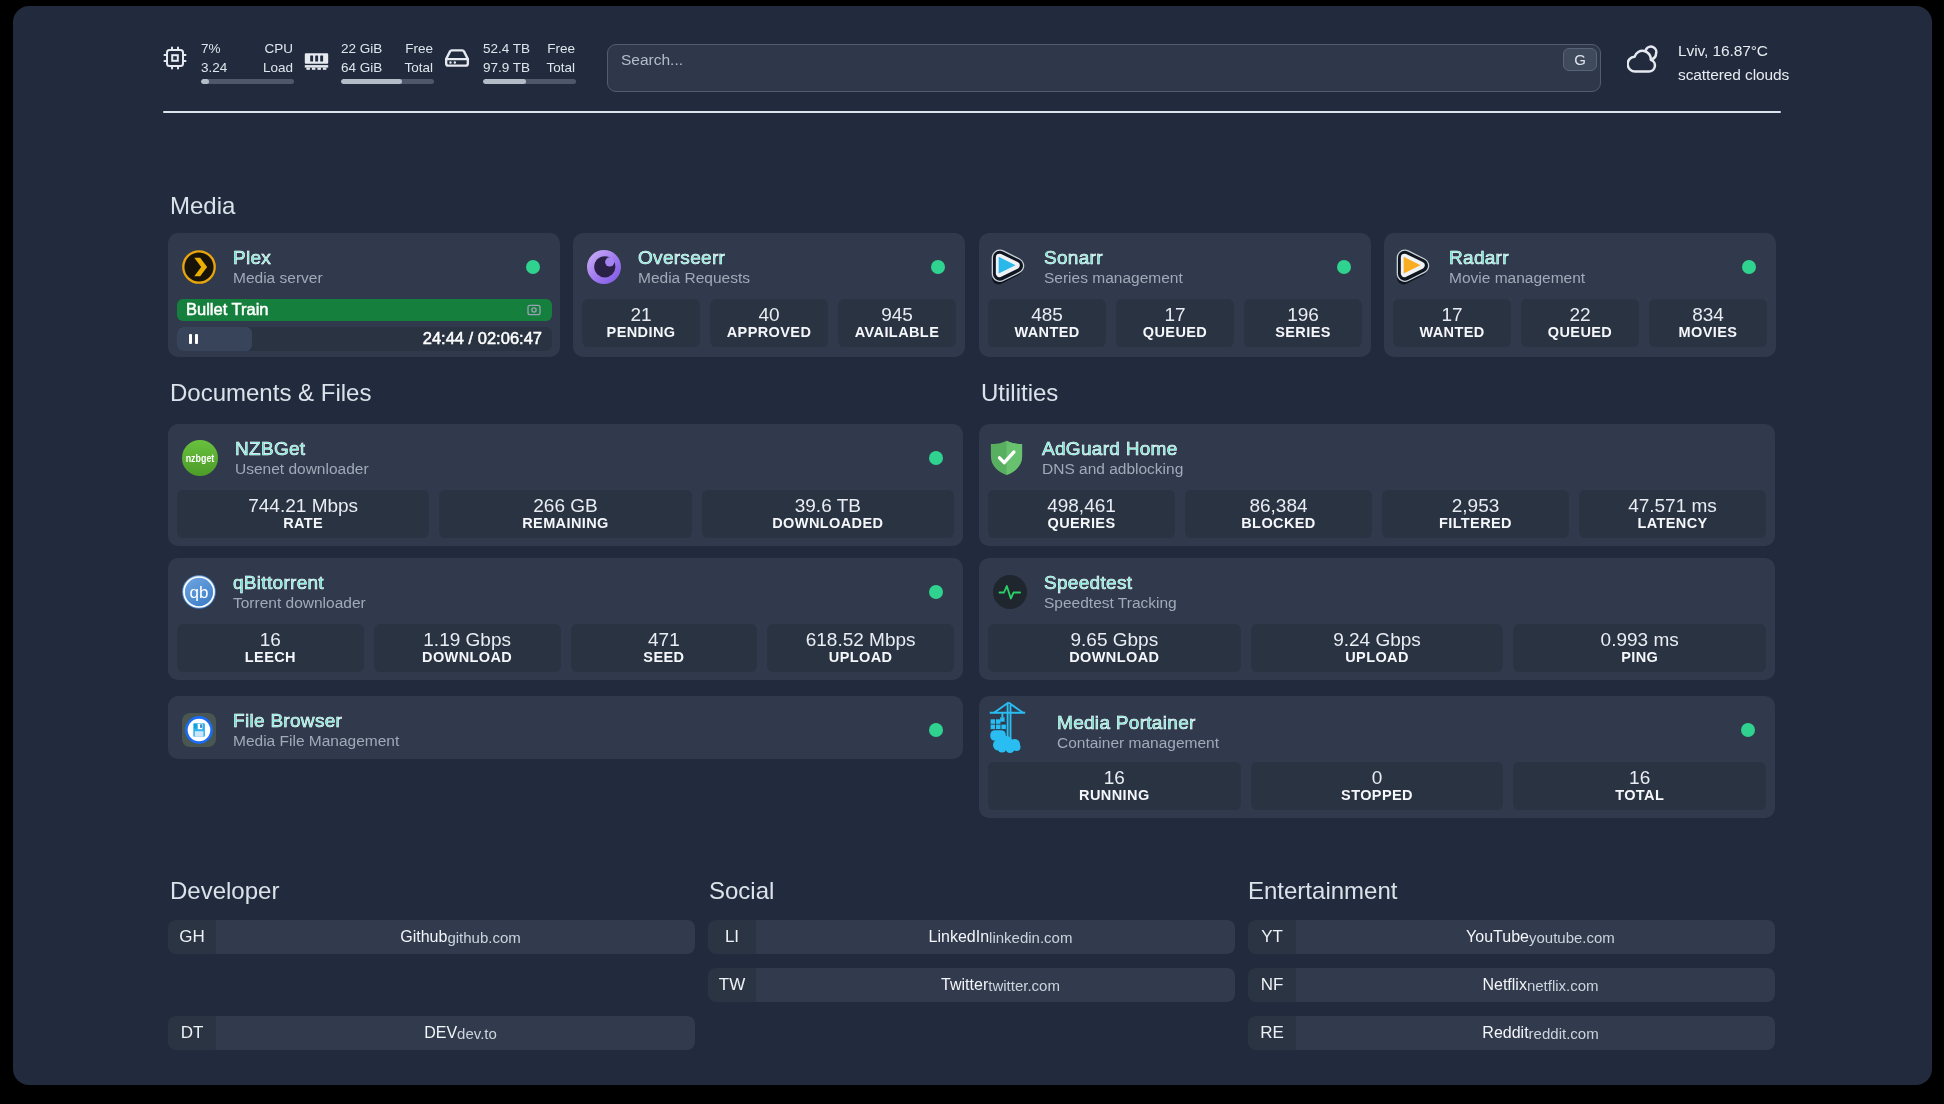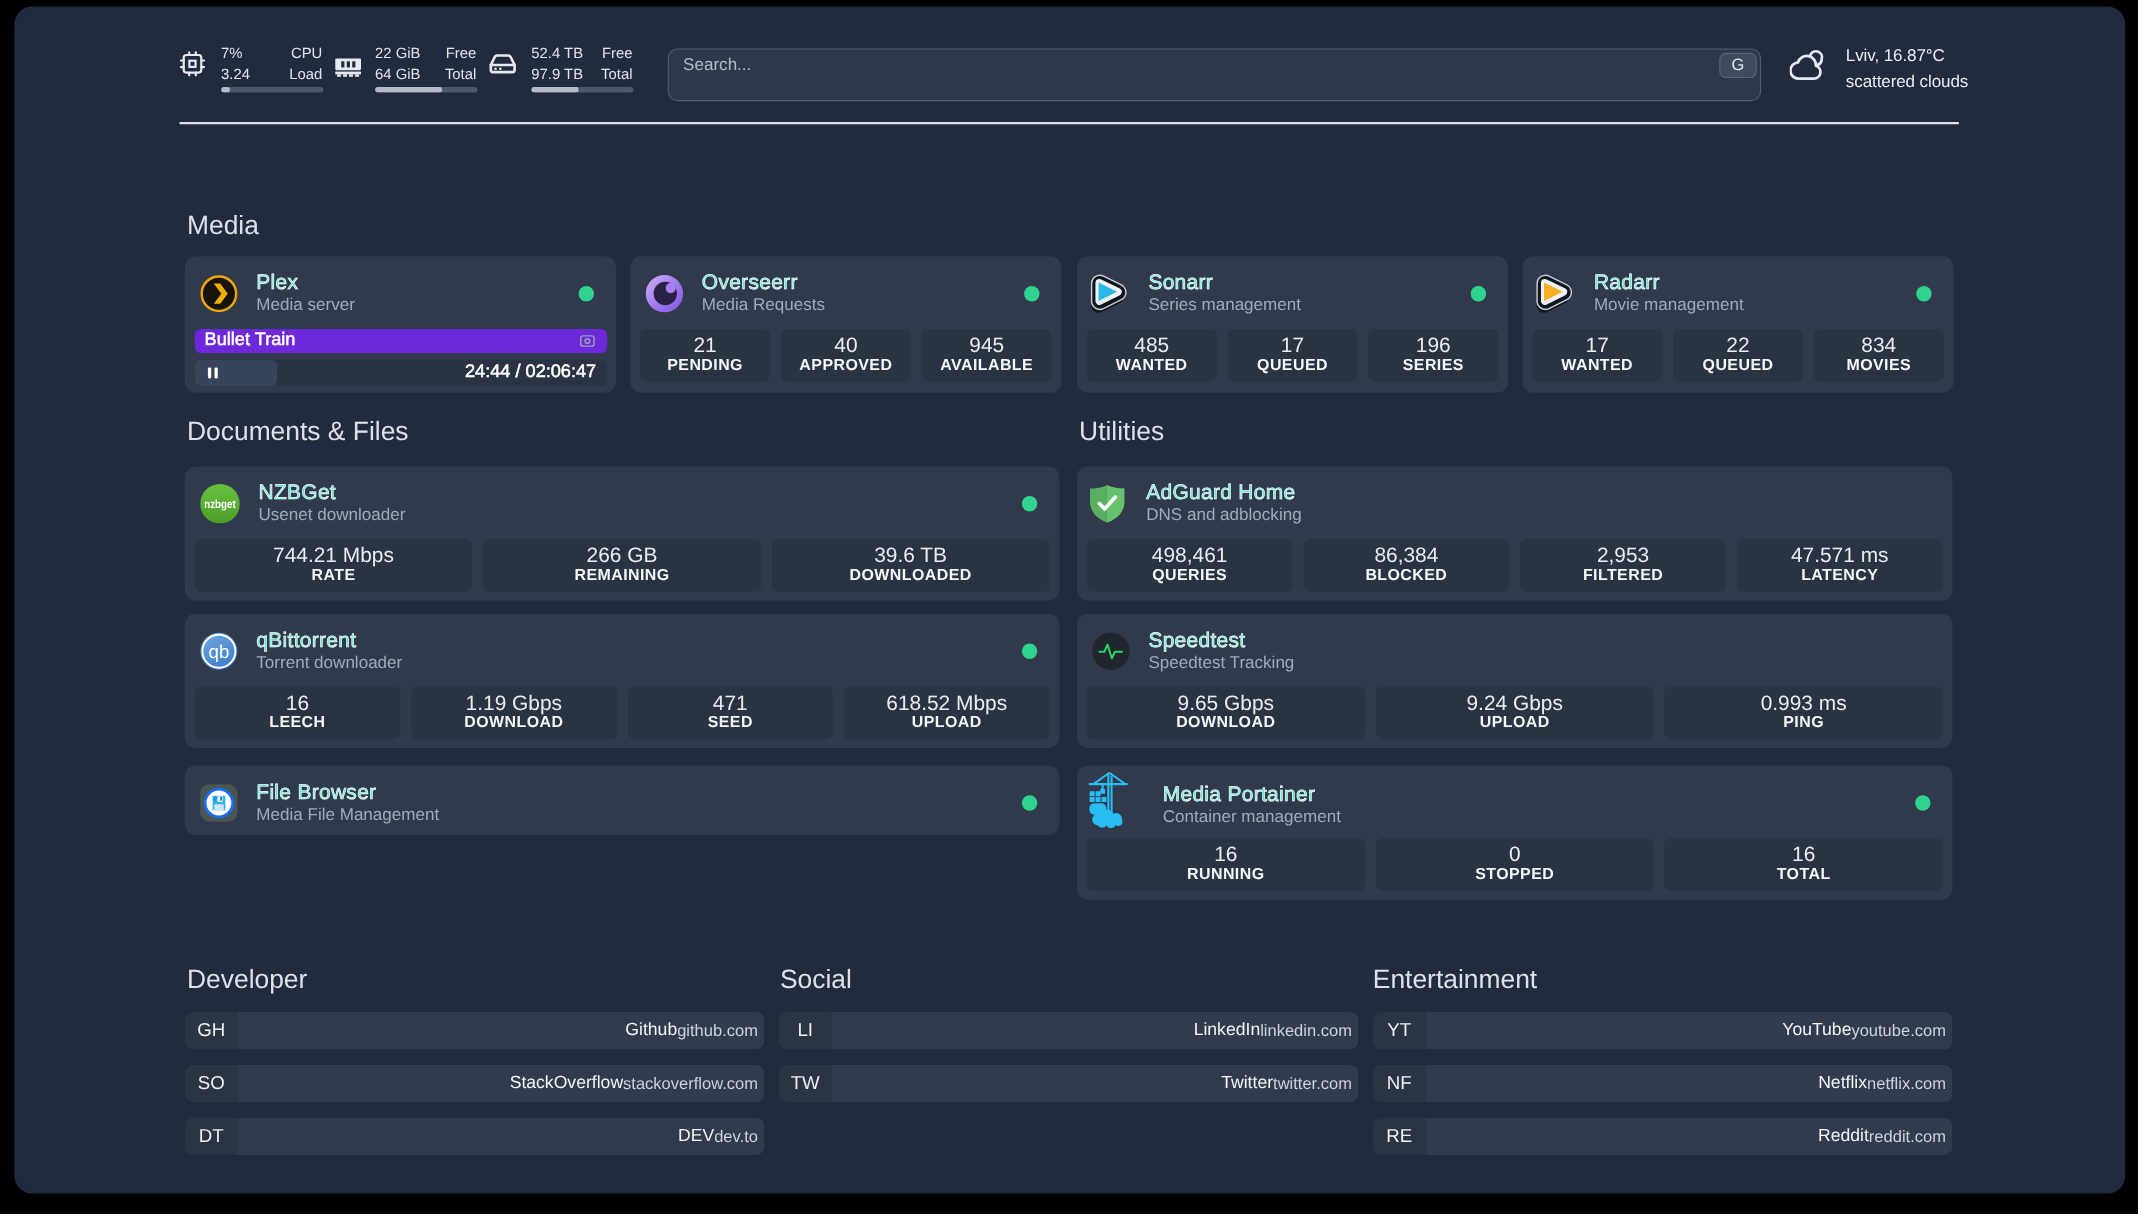--- a/index.html
+++ b/index.html
@@ -16,21 +16,21 @@
 .stat{flex:1;background:#293342;border-radius:6px;text-align:center;color:#fff;padding-top:5px}
 .stat .v{font-size:19px;line-height:21px;color:#e9edf3}
 .stat .l{font-size:14.5px;line-height:14px;font-weight:700;letter-spacing:.4px;color:#f5f7fa}
 .sec{position:absolute;font-size:24px;color:#dce2ea;line-height:30px}
 .res{position:absolute;top:39px;display:flex;align-items:flex-start}
 .rcols{display:flex;justify-content:space-between;width:92px;color:#dfe5ec;font-size:13.5px;line-height:19px}
 .rbar{margin-top:2px;width:93px;height:4.5px;border-radius:3px;background:#4e586a;position:relative;overflow:hidden}
 .rfill{position:absolute;left:0;top:0;bottom:0;background:#b4bcc8;border-radius:3px}
 .bm{position:absolute;height:34px;display:flex;border-radius:8px;overflow:hidden;width:527px}
 .bm .ab{width:48px;background:#2a3443;color:#eef1f5;font-size:17px;display:flex;align-items:center;justify-content:center;flex:none}
-.bm .bar{flex:1;background:#313b4d;display:flex;align-items:center;justify-content:flex-end;padding:0 6px 0 16px}
+.bm .bar{flex:1;background:#313b4d;display:flex;align-items:center;justify-content:center;padding:0 6px 0 16px}
 .bm .nm{font-size:16px;color:#f3f5f8}
 .bm .ur{font-size:15px;color:#ccd3dc}
 .ic{flex:none}
 </style>
 </head>
 <body>
 <div class="page">
 <div class="panel"></div>
 
 <div class="res" style="left:163px">
@@ -124,21 +124,21 @@
     <svg class="ic" width="34" height="34" viewBox="0 0 34 34">
       <circle cx="17" cy="17" r="15.7" fill="#181309" stroke="#e8a50c" stroke-width="2.3"></circle>
       <path d="M12.3 7.8h5.9l6.9 9.2-6.9 9.2h-5.9l6.9-9.2z" fill="#ebaf00"></path>
     </svg>
     <div>
           <div class="tt">Plex</div>
           <div class="st">Media server</div>
         </div>
   </div>
   <div class="dot"></div>
-  <div class="abs" style="left:9px;right:8px;top:66px;height:22px;background:#6d28d9;border-radius:6px">
+  <div class="abs" style="left:9px;right:8px;top:66px;height:22px;background:#15803d;border-radius:6px">
     <div class="abs" style="left:9px;top:1px;font-size:16.5px;-webkit-text-stroke:.5px #fff;color:#fff">Bullet Train</div>
     <svg class="abs" width="16" height="16" viewBox="0 0 24 24" style="right:10px;top:3px" fill="none" stroke="#98a2b3" stroke-width="2">
       <rect x="3" y="5" width="18" height="14" rx="3"></rect>
           <circle cx="12" cy="12" r="3.2"></circle>
     </svg>
   </div>
   <div class="abs" style="left:9px;right:8px;top:94px;height:24px;background:#293342;border-radius:6px;overflow:hidden">
     <div class="abs" style="left:0;top:0;bottom:0;width:75px;background:#38445a;border-radius:6px"></div>
     <div class="abs" style="left:12px;top:7px;width:3.2px;height:10px;background:#fff;border-radius:1px"></div>
     <div class="abs" style="left:18px;top:7px;width:3.2px;height:10px;background:#fff;border-radius:1px"></div>
@@ -453,27 +453,20 @@
 <div class="sec" style="left:709px;top:876px">Social</div>
 <div class="sec" style="left:1248px;top:876px">Entertainment</div>
 
 <div class="bm" style="left:168px;top:920px">
       <div class="ab">GH</div>
       <div class="bar">
         <span class="nm">Github</span>
         <span class="ur">github.com</span>
       </div>
     </div>
-<div class="bm" style="left:168px;top:968px">
-      <div class="ab">SO</div>
-      <div class="bar">
-        <span class="nm">StackOverflow</span>
-        <span class="ur">stackoverflow.com</span>
-      </div>
-    </div>
 <div class="bm" style="left:168px;top:1016px">
       <div class="ab">DT</div>
       <div class="bar">
         <span class="nm">DEV</span>
         <span class="ur">dev.to</span>
       </div>
     </div>
 
 <div class="bm" style="left:708px;top:920px">
       <div class="ab">LI</div>

